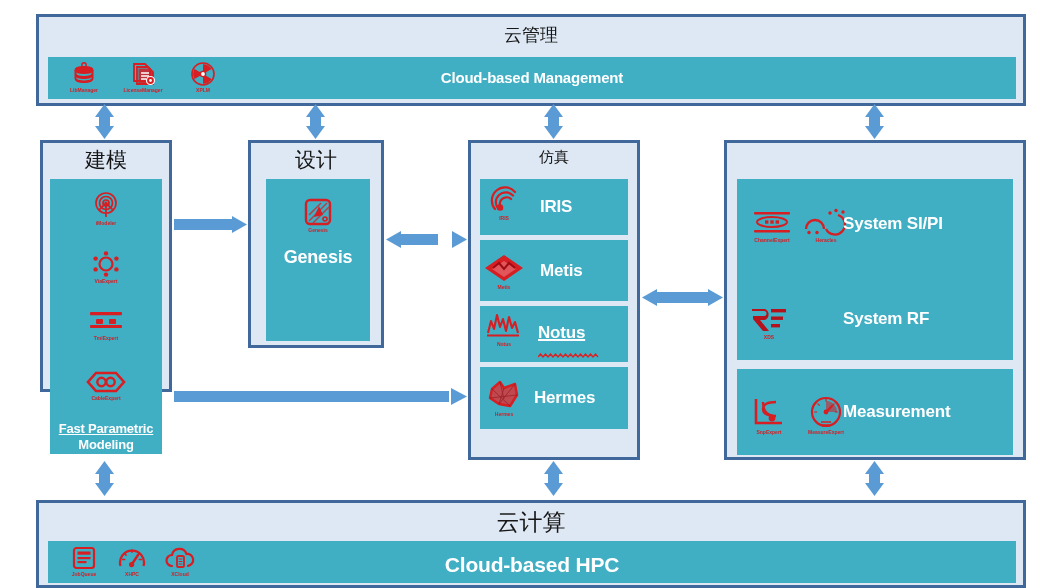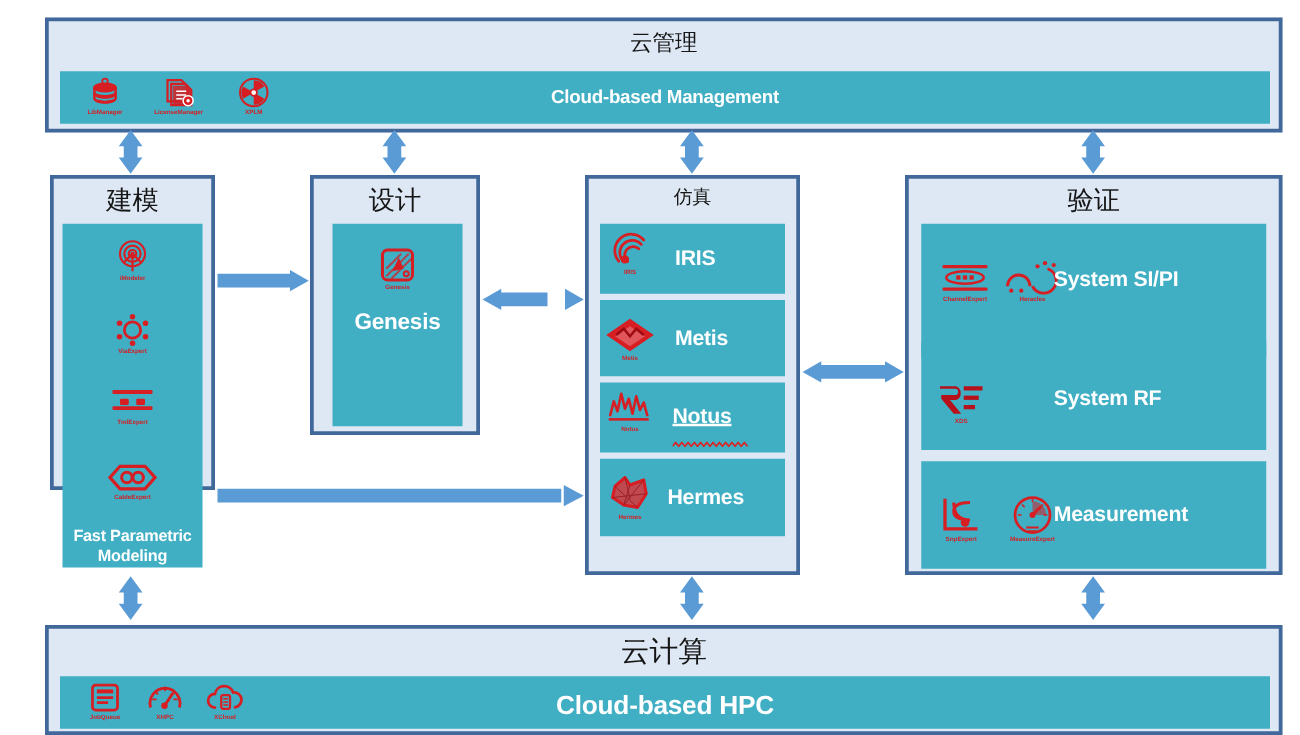--- a/index.html
+++ b/index.html
@@ -192,21 +192,21 @@
       <span class="icon-glyph">
         <svg width="40" height="26" viewBox="0 0 40 26">
           <path d="M10 4h20l8 9-8 9H10l-8-9z" fill="none" stroke="#D61E23" stroke-width="2.6"></path>
           <circle cx="15.5" cy="13" r="4.2" fill="none" stroke="#D61E23" stroke-width="2.4"></circle>
           <circle cx="24.5" cy="13" r="4.2" fill="none" stroke="#D61E23" stroke-width="2.4"></circle>
         </svg>
       </span>
       <span class="icon-cap">CableExpert</span>
     </div>
 
-    <div class="teal-label" style="left:0; right:0; top:242px; text-align:center; font-size:13px;">Fast Parametric</div>
+    <div class="teal-label" style="left:0; right:0; top:242px; text-align:center; font-size:13px;text-decoration:underline;">Fast Parametric</div>
     <div class="teal-label" style="left:0; right:0; top:258px; text-align:center; font-size:13px;">Modeling</div>
   </div>
 </div>
 
 <div class="panel" style="left:248px; top:140px; width:136px; height:208px;">
   <div class="panel-title" style="font-size:21px; padding-top:7px; height:25px;">设计</div>
 
   <div class="teal" style="left:15px; top:36px; width:104px; height:162px;">
     <div class="icon-wrap" style="left:0; right:0; top:18px;">
       <span class="icon-glyph">
@@ -289,21 +289,20 @@
           </g>
         </svg>
       </span>
       <span class="icon-cap">Hermes</span>
     </div>
     <div class="teal-label" style="left:54px; top:21px; font-size:17px;">Hermes</div>
   </div>
 </div>
 
 <div class="panel" style="left:724px; top:140px; width:302px; height:320px;">
-  <div class="panel-title" style="font-size:21px; padding-top:7px; height:25px;">验证</div>
 
   <div class="teal" style="left:10px; top:36px; width:276px; height:107px;">
     <div class="icon-wrap" style="left:6px; top:30px; width:58px;">
       <span class="icon-glyph">
         <svg width="40" height="28" viewBox="0 0 40 28">
           <g fill="#D61E23">
             <rect x="2" y="3" width="36" height="2.6" rx="1"></rect>
             <rect x="2" y="21" width="36" height="2.6" rx="1"></rect>
           </g>
           <ellipse cx="20" cy="13" rx="15" ry="5" fill="none" stroke="#D61E23" stroke-width="2"></ellipse>

